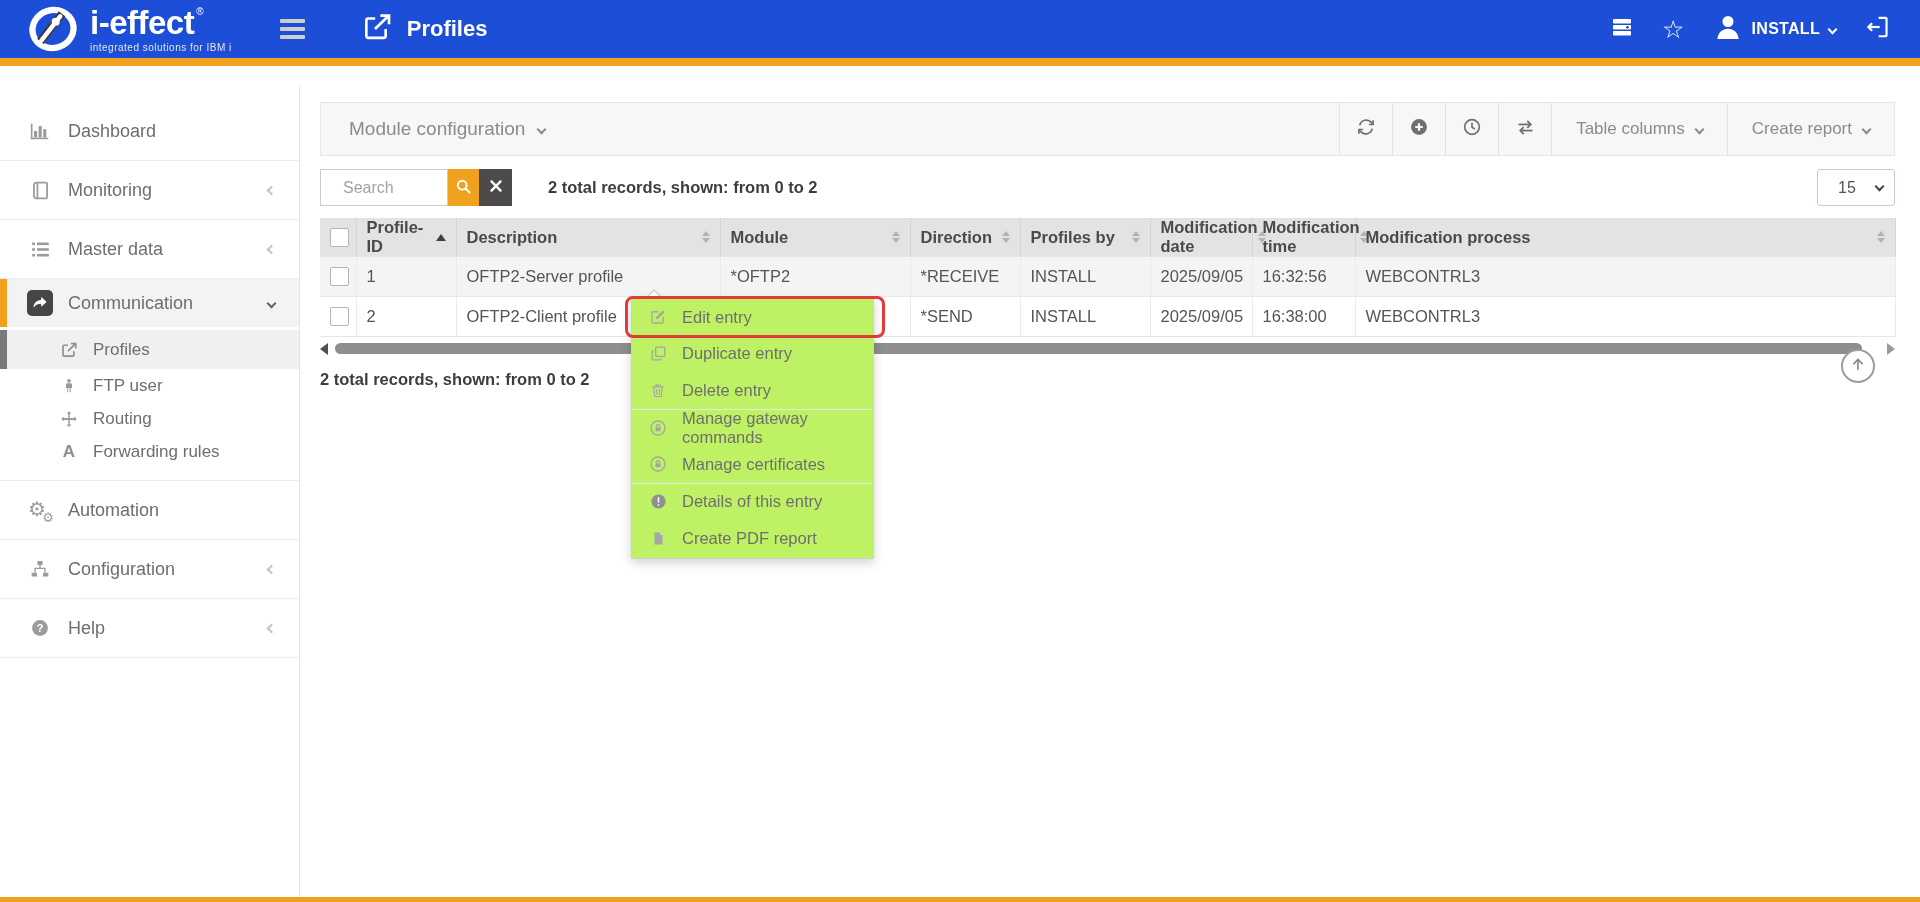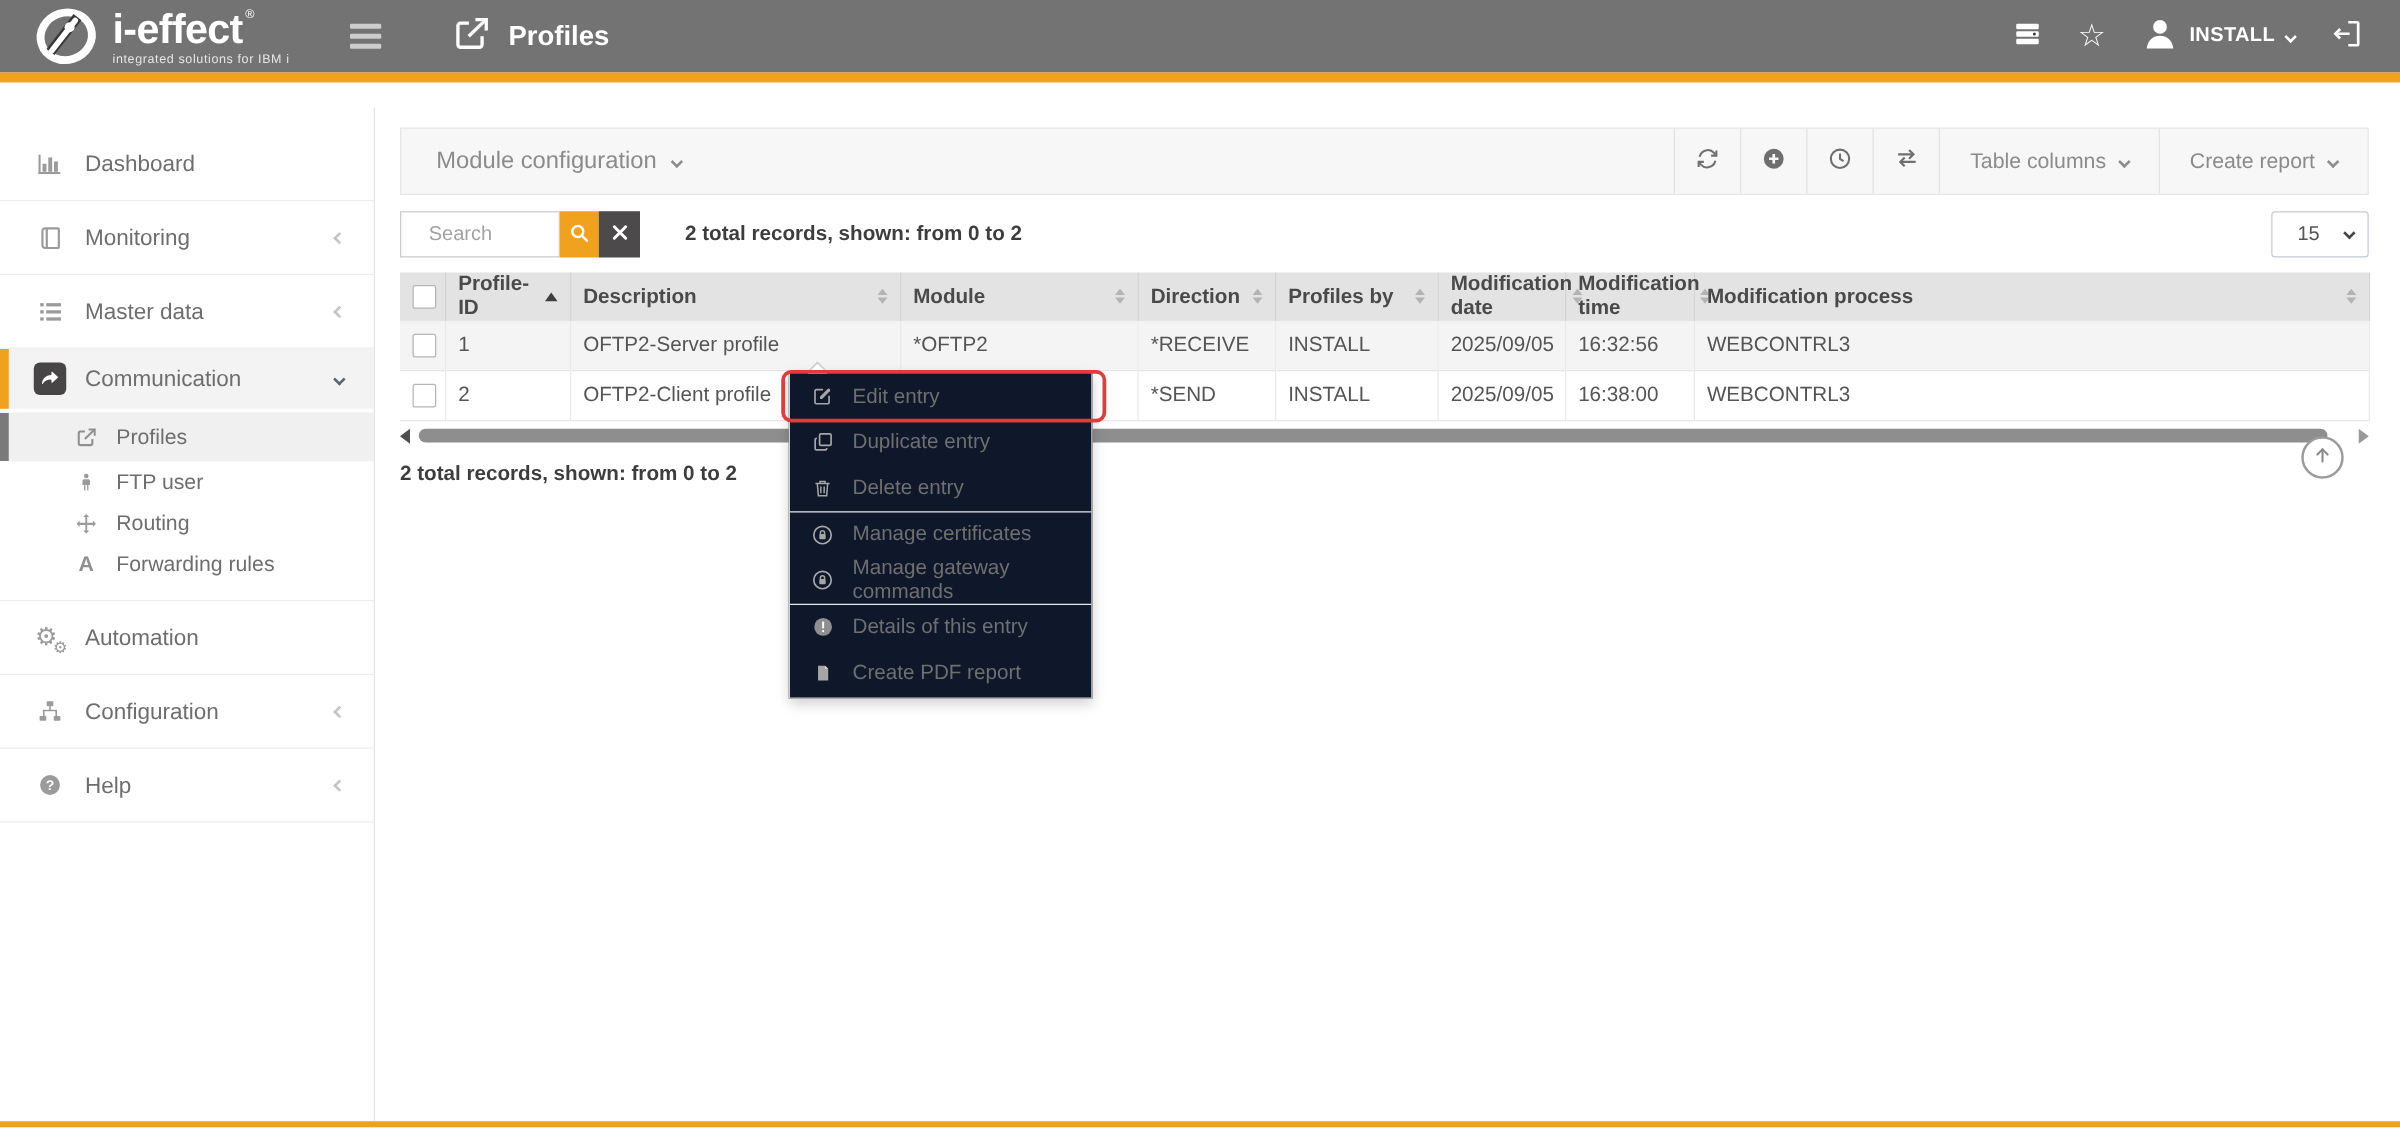--- a/index.html
+++ b/index.html
@@ -2,21 +2,21 @@
 <html><head>
 <meta charset="utf-8">
 <style>
   * { box-sizing: border-box; }
   html,body { margin:0; padding:0; }
   body {
     width:1920px; height:902px; position:relative; overflow:hidden;
     background:#fff; font-family:"Liberation Sans", sans-serif; color:#555;
   }
   
-  .topbar { height:58px; background:#737373; display:flex; align-items:center; color:#fff; }
+  .topbar { height:58px; background:#1d4ed8; display:flex; align-items:center; color:#fff; }
   .logo { display:flex; align-items:center; margin-left:26px; gap:10px; }
   .logo-swoosh svg { display:block; }
   .logo-text { display:flex; flex-direction:column; line-height:1; }
   .brand-row { display:flex; align-items:flex-start; }
   .brand { font-size:33px; font-weight:bold; letter-spacing:-0.5px; }
   .reg { font-size:10px; margin:1px 0 0 2px; }
   .tagline { font-size:10px; color:#e6e6e6; letter-spacing:0.5px; margin-top:4px; }
   .hamburger { margin-left:48px; display:flex; flex-direction:column; gap:4.5px; cursor:pointer; }
   .hamburger i { display:block; width:25px; height:3.5px; background:#cdcdcd; border-radius:1px; }
   .page-head { display:flex; align-items:center; gap:14px; margin-left:56px; }
@@ -85,21 +85,21 @@
   .hs-arrow-l { width:0; height:0; border-top:6px solid transparent; border-bottom:6px solid transparent; border-right:8px solid #4f4f4f; cursor:pointer; }
   .hs-arrow-r { width:0; height:0; border-top:6px solid transparent; border-bottom:6px solid transparent; border-left:8px solid #9a9a9a; cursor:pointer; }
   .hs-track { flex:1; margin:0 10px 0 7px; }
   .hs-thumb { height:11px; background:#8e8e8e; border-radius:6px; width:99%; cursor:grab; }
 
   .bottom-records { margin-top:15px; font-size:16.5px; font-weight:bold; color:#3d3d3d; }
 
   .scroll-top { position:absolute; right:45px; top:263px; width:34px; height:34px; border:2px solid #9c9c9c; border-radius:50%; display:flex; align-items:center; justify-content:center; background:#fff; cursor:pointer; }
 
   
-  .ctx-menu { position:absolute; left:631px; top:297px; width:243px; background:#0f172a; border:1px solid #cfcfcf; box-shadow:0 4px 10px rgba(0,0,0,0.18); z-index:30; padding:1px 0; }
+  .ctx-menu { position:absolute; left:631px; top:297px; width:243px; background:#bef264; border:1px solid #cfcfcf; box-shadow:0 4px 10px rgba(0,0,0,0.18); z-index:30; padding:1px 0; }
   .ctx-caret { position:absolute; top:-9px; left:13px; width:0; height:0; border-left:9px solid transparent; border-right:9px solid transparent; border-bottom:9px solid #cfcfcf; }
   .ctx-caret::after { content:""; position:absolute; left:-8px; top:1.5px; border-left:8px solid transparent; border-right:8px solid transparent; border-bottom:8px solid #fff; }
   .ctx-item { display:flex; align-items:center; height:36.5px; padding:0 14px 0 17px; gap:15px; font-size:16.5px; color:#6f6f6f; cursor:pointer; position:relative; }
   .ctx-item .mi { width:18px; display:flex; justify-content:center; align-items:center; color:#a6a6a6; }
   .ctx-sep { border-top:1px solid #e9e9e9; }
   .hl-box { position:absolute; left:-7px; right:-12px; top:-3px; height:42px; border:3px solid #e13b3b; border-radius:8px; pointer-events:none; z-index:5; }
 </style>
 </head>
 <body>
 
@@ -562,32 +562,32 @@
   <div class="ctx-sep"></div>
 
   <div class="ctx-item">
     <span class="mi">
       <svg width="18" height="18" viewBox="0 0 24 24">
         <circle cx="12" cy="12" r="9.3" fill="none" stroke="#a6a6a6" stroke-width="1.8"></circle>
         <path d="M9.8 11V9.6a2.2 2.2 0 0 1 4.4 0V11" fill="none" stroke="#a6a6a6" stroke-width="1.6"></path>
         <rect x="8.6" y="11" width="6.8" height="5.4" rx="1" fill="#a6a6a6"></rect>
       </svg>
     </span>
-    <span>Manage certificates</span>
+    <span>Manage gateway commands</span>
   </div>
 
   <div class="ctx-item">
     <span class="mi">
       <svg width="18" height="18" viewBox="0 0 24 24">
         <circle cx="12" cy="12" r="9.3" fill="none" stroke="#a6a6a6" stroke-width="1.8"></circle>
         <path d="M9.8 11V9.6a2.2 2.2 0 0 1 4.4 0V11" fill="none" stroke="#a6a6a6" stroke-width="1.6"></path>
         <rect x="8.6" y="11" width="6.8" height="5.4" rx="1" fill="#a6a6a6"></rect>
       </svg>
     </span>
-    <span>Manage gateway commands</span>
+    <span>Manage certificates</span>
   </div>
 
   <div class="ctx-sep"></div>
 
   <div class="ctx-item">
     <span class="mi">
       <svg width="17" height="17" viewBox="0 0 24 24">
         <circle cx="12" cy="12" r="10" fill="#8f8f8f"></circle>
         <rect x="10.9" y="5.8" width="2.2" height="8" rx="1" fill="#fff"></rect>
         <rect x="10.9" y="15.6" width="2.2" height="2.4" rx="1" fill="#fff"></rect>

